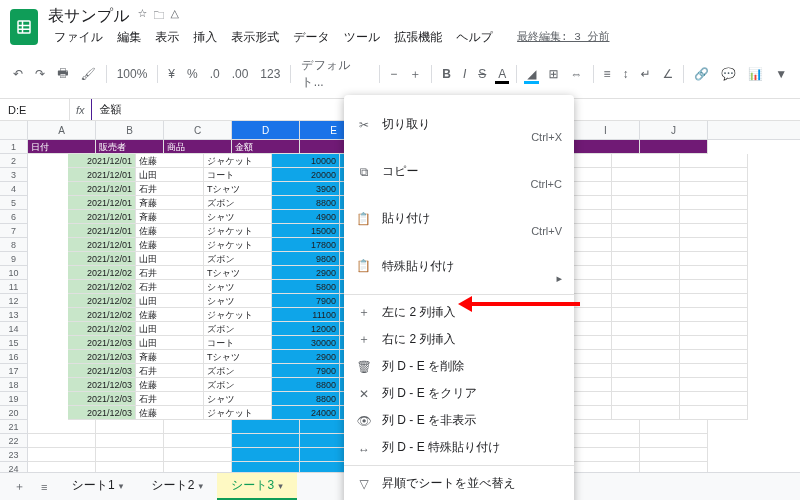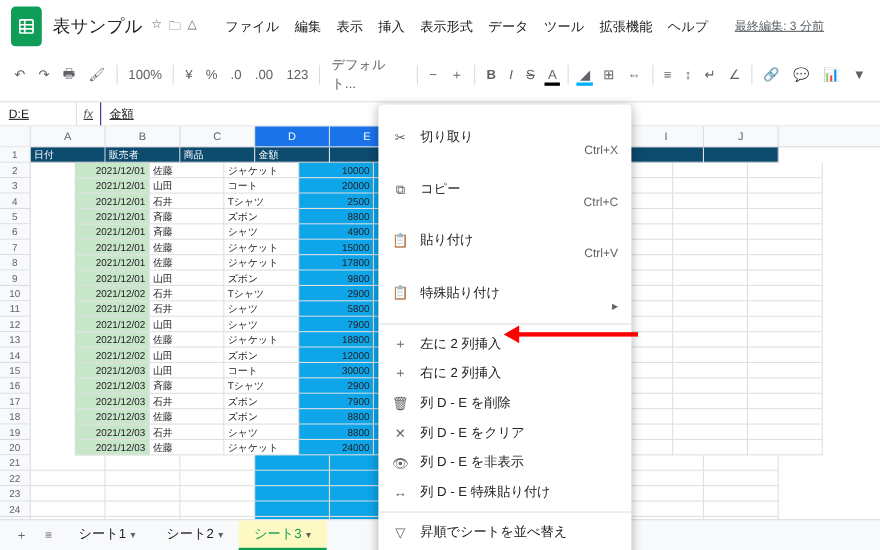--- a/index.html
+++ b/index.html
@@ -1,53 +1,53 @@
 <!DOCTYPE html>
 <html><head>
 <meta charset="utf-8">
 <style>
   * { box-sizing: border-box; margin: 0; padding: 0; }
   body { font-family: Arial, "Hiragino Sans", sans-serif; font-size: 11px; color: #202124; background: #fff; width: 800px; height: 500px; overflow: hidden; position: relative; }
   
   .titlebar { display: flex; align-items: center; padding: 6px 10px 2px; gap: 10px; }
   .sheets-logo { width: 28px; height: 36px; background: #0f9d58; border-radius: 4px; display: flex; align-items: center; justify-content: center; }
   .sheets-logo svg { width: 18px; height: 18px; }
-  .title-area { display: flex; flex-direction: row; gap: 20px; }
+  .title-area { display: flex; flex-direction: column; gap: 0; }
   .title-row { display: flex; align-items: center; gap: 8px; }
   .doc-title { font-size: 16px; color: #202124; }
   .title-icons { display: flex; gap: 6px; color: #5f6368; }
   .title-icons span { cursor: pointer; }
   .menubar { display: flex; gap: 2px; font-size: 12px; color: #202124; }
   .menubar span { padding: 2px 6px; cursor: pointer; }
-  .last-edit { color: #5f6368; font-size: 11px; margin-left: 10px; text-decoration: underline; }
+  .last-edit { color: #5f6368; font-size: 11px; margin-left: 10px; text-decoration: underline; font-family: Liberation Mono, monospace; }
   
   .toolbar { display: flex; align-items: center; gap: 2px; padding: 4px 8px; border-bottom: 1px solid #e0e0e0; font-size: 12px; color: #5f6368; }
   .toolbar .tb { padding: 3px 5px; cursor: pointer; display: inline-flex; align-items: center; }
   .toolbar .sep { width: 1px; height: 18px; background: #dadce0; margin: 0 3px; }
   .toolbar .font { min-width: 60px; }
   .toolbar .color-a { position: relative; }
   .toolbar .color-a::after { content:""; position:absolute; bottom:0; left:2px; right:2px; height:3px; background:#000; }
   .toolbar .fill-a { position: relative; }
   .toolbar .fill-a::after { content:""; position:absolute; bottom:0; left:2px; right:2px; height:3px; background:#00b0ff; }
   
-  .namebox-row { display: flex; align-items: center; border-bottom: 1px solid #e0e0e0; height: 22px; text-decoration: underline; }
+  .namebox-row { display: flex; align-items: center; border-bottom: 1px solid #e0e0e0; height: 22px; }
   .namebox { width: 70px; padding: 0 8px; font-size: 11px; border-right: 1px solid #e0e0e0; height: 100%; display: flex; align-items: center; }
   .fx { padding: 0 6px; color: #5f6368; font-style: italic; border-right: 1px solid #4c1d95; height: 100%; display: flex; align-items: center; }
   .formula { padding: 0 8px; font-size: 11px; flex: 1; }
   
   .grid { position: relative; }
   .col-headers { display: flex; height: 19px; background: #f8f9fa; border-bottom: 1px solid #dadce0; }
   .corner { width: 28px; border-right: 1px solid #dadce0; background: #f8f9fa; }
   .col-h { width: 68px; text-align: center; font-size: 10px; color: #5f6368; border-right: 1px solid #dadce0; line-height: 19px; }
   .col-h.sel { background: #1a73e8; color: #fff; }
   
   .row { display: flex; height: 14px; }
   .row-h { width: 28px; text-align: center; font-size: 9px; color: #5f6368; background: #f8f9fa; border-right: 1px solid #dadce0; border-bottom: 1px solid #dadce0; line-height: 14px; }
   .cell { width: 68px; border-right: 1px solid #e0e0e0; border-bottom: 1px solid #e0e0e0; padding: 0 3px; font-size: 9px; line-height: 14px; overflow: hidden; white-space: nowrap; }
-  .row.hdr .cell { background: #0c4a6e; color: #fff; }
+  .row.hdr .cell { background: #701a75; color: #fff; }
   .cell.date { background: #c8e6c9; text-align: right; margin-left: 40px; }
   .cell.sel { background: #0ea5e9; }
   .cell.amt { text-align: right; }
   
   .context-menu { position: absolute; left: 344px; top: 95px; width: 230px; background: #fff; box-shadow: 0 2px 10px rgba(0,0,0,0.3); border-radius: 4px; padding: 6px 0; font-size: 12px; z-index: 10; }
   .cm-item { display: flex; align-items: center; padding: 5px 12px; gap: 10px; cursor: pointer; }
   .cm-icon { width: 16px; text-align: center; color: #5f6368; font-size: 12px; }
   .cm-label { flex: 1; }
   .cm-short { color: #5f6368; font-size: 11px; margin-top: 25px; }
   .cm-div { height: 1px; background: #e0e0e0; margin: 4px 0; }
@@ -195,21 +195,21 @@
         <div class="cell"></div>
         <div class="cell"></div>
         <div class="cell"></div>
         <div class="cell"></div>
       </div>
       <div class="row">
         <div class="row-h">4</div>
         <div class="cell date">2021/12/01</div>
         <div class="cell">石井</div>
         <div class="cell">Tシャツ</div>
-        <div class="cell sel amt">2500</div>
+        <div class="cell sel amt">3900</div>
         <div class="cell sel"></div>
         <div class="cell"></div>
         <div class="cell"></div>
         <div class="cell"></div>
         <div class="cell"></div>
         <div class="cell"></div>
       </div>
       <div class="row">
         <div class="row-h">5</div>
         <div class="cell date">2021/12/01</div>
@@ -312,21 +312,21 @@
         <div class="cell"></div>
         <div class="cell"></div>
         <div class="cell"></div>
         <div class="cell"></div>
       </div>
       <div class="row">
         <div class="row-h">13</div>
         <div class="cell date">2021/12/02</div>
         <div class="cell">佐藤</div>
         <div class="cell">ジャケット</div>
-        <div class="cell sel amt">18800</div>
+        <div class="cell sel amt">11100</div>
         <div class="cell sel"></div>
         <div class="cell"></div>
         <div class="cell"></div>
         <div class="cell"></div>
         <div class="cell"></div>
         <div class="cell"></div>
       </div>
       <div class="row">
         <div class="row-h">14</div>
         <div class="cell date">2021/12/02</div>

